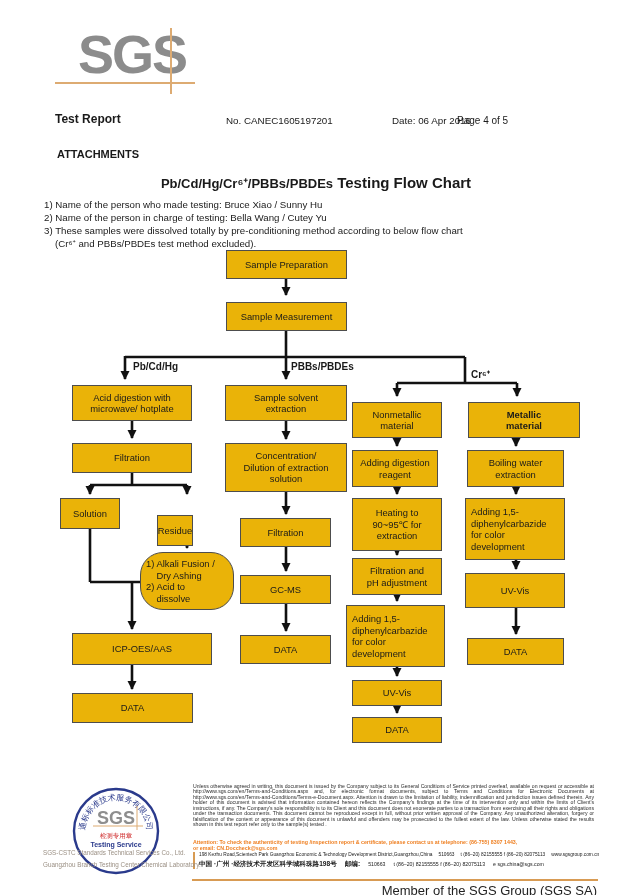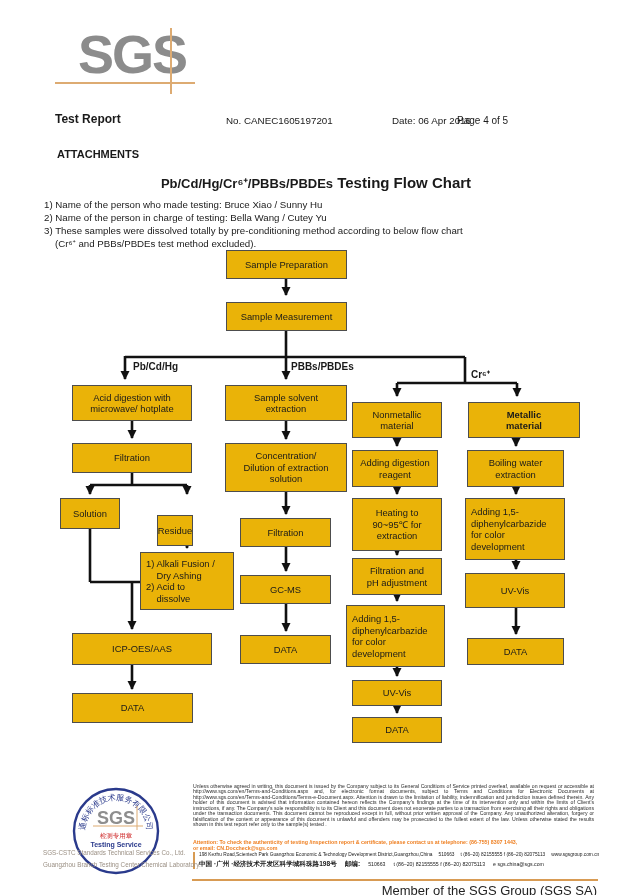--- a/index.html
+++ b/index.html
@@ -123,21 +123,21 @@
     <div class="blabel" style="left:471px;top:107px;margin-top:15px;">Cr⁶⁺</div>
 
     <div class="fbox" style="left:226px;top:5px;width:121px;height:29px;">Sample Preparation</div>
     <div class="fbox" style="left:226px;top:57px;width:121px;height:29px;">Sample Measurement</div>
 
     <div class="fbox" style="left:72px;top:140px;width:120px;height:36px;">Acid digestion with
 microwave/ hotplate</div>
     <div class="fbox" style="left:72px;top:198px;width:120px;height:30px;">Filtration</div>
     <div class="fbox" style="left:60px;top:253px;width:60px;height:31px;">Solution</div>
     <div class="fbox" style="left:157px;top:253px;width:36px;height:31px;margin-top:17px;">Residue</div>
-    <div class="fbox la" style="left:140px;top:307px;width:94px;height:58px;">1) Alkali Fusion /
+    <div class="fbox la" style="left:140px;top:307px;width:94px;height:58px;border-radius:23px;">1) Alkali Fusion /
     Dry Ashing
 2) Acid to
     dissolve</div>
     <div class="fbox" style="left:72px;top:388px;width:140px;height:32px;">ICP-OES/AAS</div>
     <div class="fbox" style="left:72px;top:448px;width:121px;height:30px;">DATA</div>
 
     <div class="fbox" style="left:225px;top:140px;width:122px;height:36px;">Sample solvent
 extraction</div>
     <div class="fbox" style="left:225px;top:198px;width:122px;height:49px;">Concentration/
 Dilution of extraction

